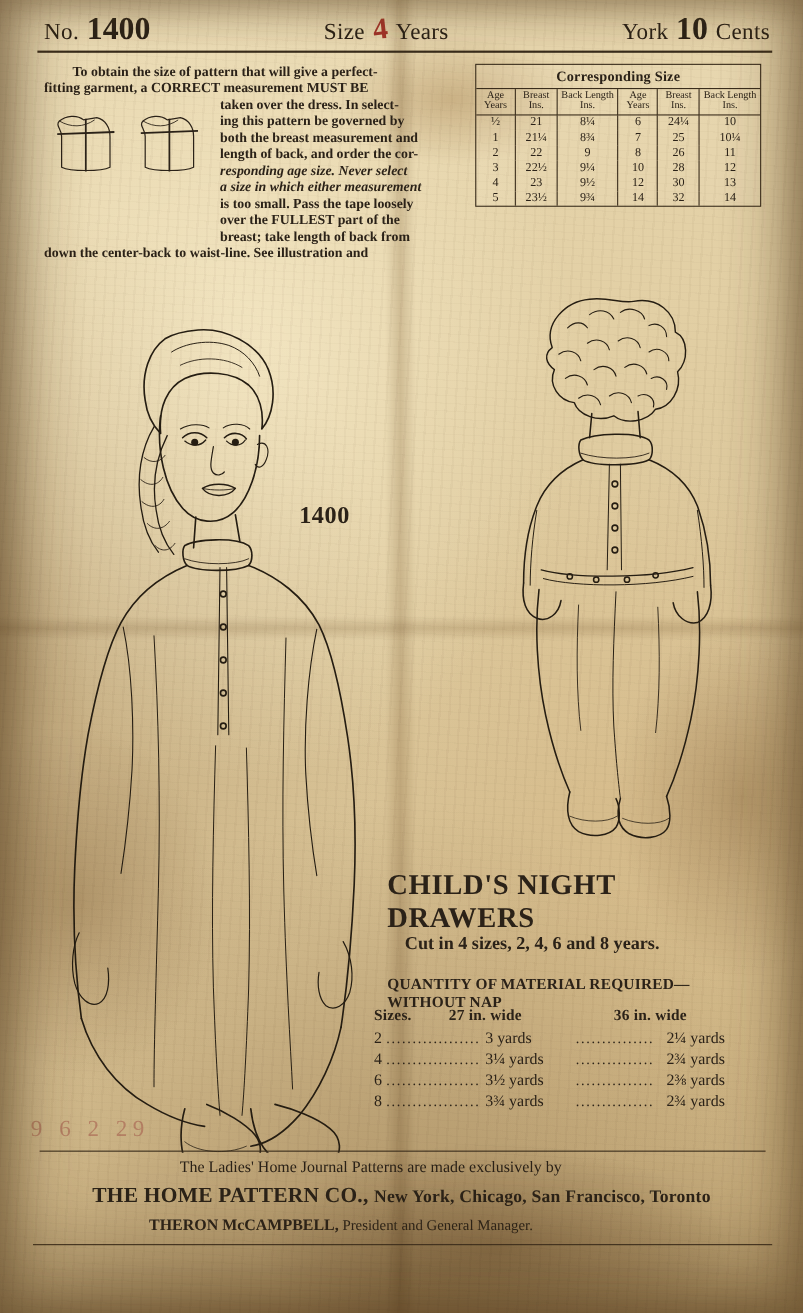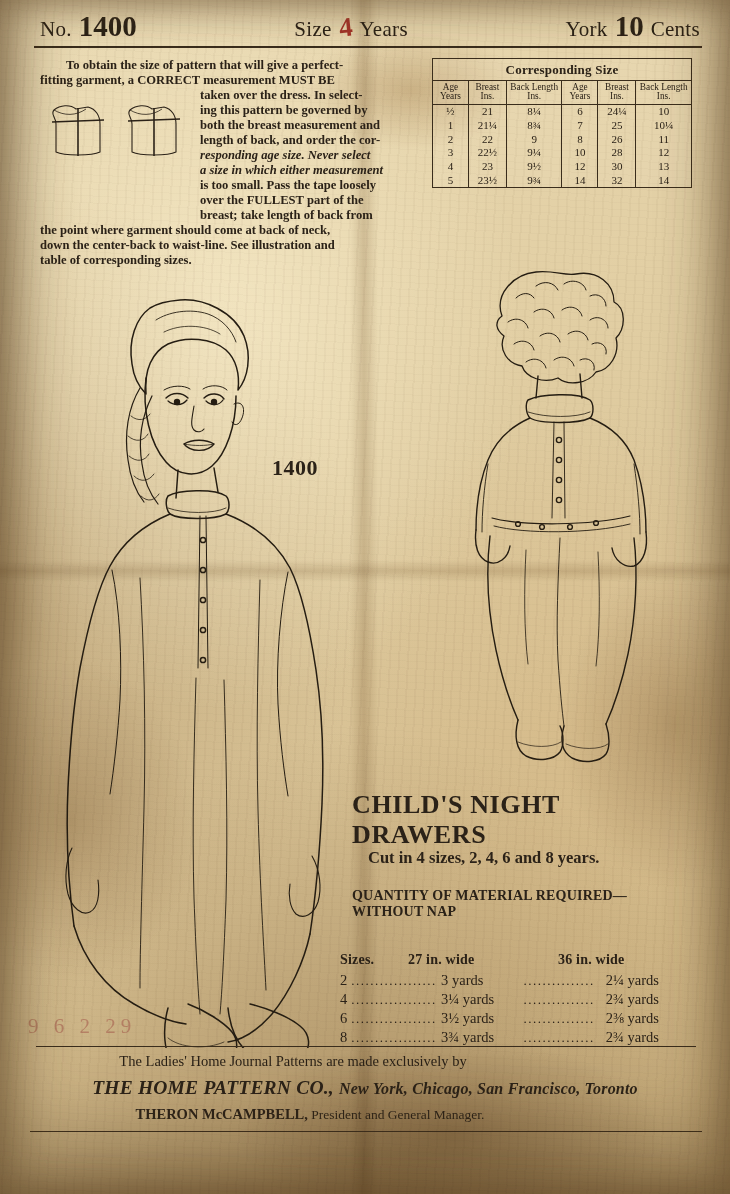--- a/index.html
+++ b/index.html
@@ -204,21 +204,20 @@
     left: 340px; top: 916px;
     width: 350px;
     font-size: 14.5px;
   }
   .qty-head-row {
     display: flex;
     font-weight: bold;
     font-size: 14px;
     letter-spacing: .2px;
     margin-bottom: 3px;
-    margin-top: 36px;
   }
   .qty-head-row .c1 { width: 68px; }
   .qty-head-row .c2 { width: 150px; }
   .qty-head-row .c3 { width: 130px; }
   .qty-row {
     display: flex;
     align-items: baseline;
     line-height: 1.32;
     white-space: nowrap;
   }
@@ -243,29 +242,29 @@
     position: absolute;
     left: 36px; top: 1046px;
     width: 660px; height: 0;
     border-top: 1.6px solid #3a2d1c;
   }
   .foot1 {
     position: absolute;
     left: 0; top: 1053px; width: 586px;
     text-align: center;
     font-size: 14.5px;
+    padding-left: 44px;
   }
   .foot2 {
     position: absolute;
     left: 0; top: 1077px; width: 730px;
     text-align: center;
     font-size: 19.5px;
     font-weight: bold;
     letter-spacing: .2px;
-    font-style: italic;
   }
   .foot2 .small { font-size: 16px; }
   .foot3 {
     position: absolute;
     left: 0; top: 1106px; width: 620px;
     text-align: center;
     font-size: 13.5px;
   }
   .foot3 .nm { font-weight: bold; font-size: 14.5px; }
   .rule-bot2 {
@@ -332,23 +331,21 @@
         <p>taken over the dress.  In select-</p>
         <p>ing this pattern be governed by</p>
         <p>both the breast measurement and</p>
         <p>length of back, and order the cor-</p>
         <p class="ital">responding age size.  Never select</p>
         <p class="ital">a size in which either measurement</p>
         <p>is too small.   Pass the tape loosely</p>
         <p>over the FULLEST part of the</p>
         <p>breast; take length of back from</p>
       </div>
-      <p>the point where garment should come at back of neck,</p>
       <p>down the center-back to waist-line.   See illustration and</p>
-      <p>table of corresponding sizes.</p>
     </div>
 
     <div class="diagram-box">
       <svg viewBox="0 0 150 62" width="150" height="62" fill="none" stroke="#2b2218" stroke-width="1.1">
 
         <path d="M12 10 C18 5, 28 4, 34 9 L46 7 C54 9, 58 16, 58 24 L58 52 C50 56, 22 56, 14 52 L14 24 C14 17, 8 14, 12 10 Z"></path>
         <path d="M10 22 L62 20" stroke-width="1.6"></path>
         <path d="M36 8 L36 56" stroke-width="1.6"></path>
         <path d="M12 10 C22 16, 34 16, 44 9" stroke-width="0.8"></path>
 

